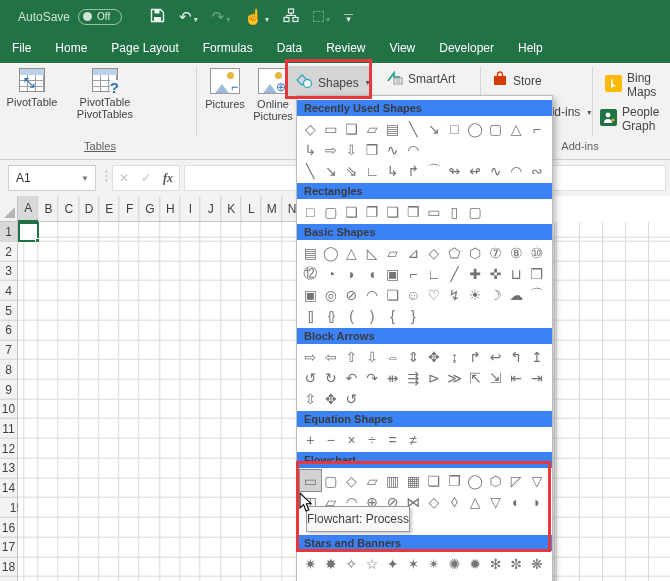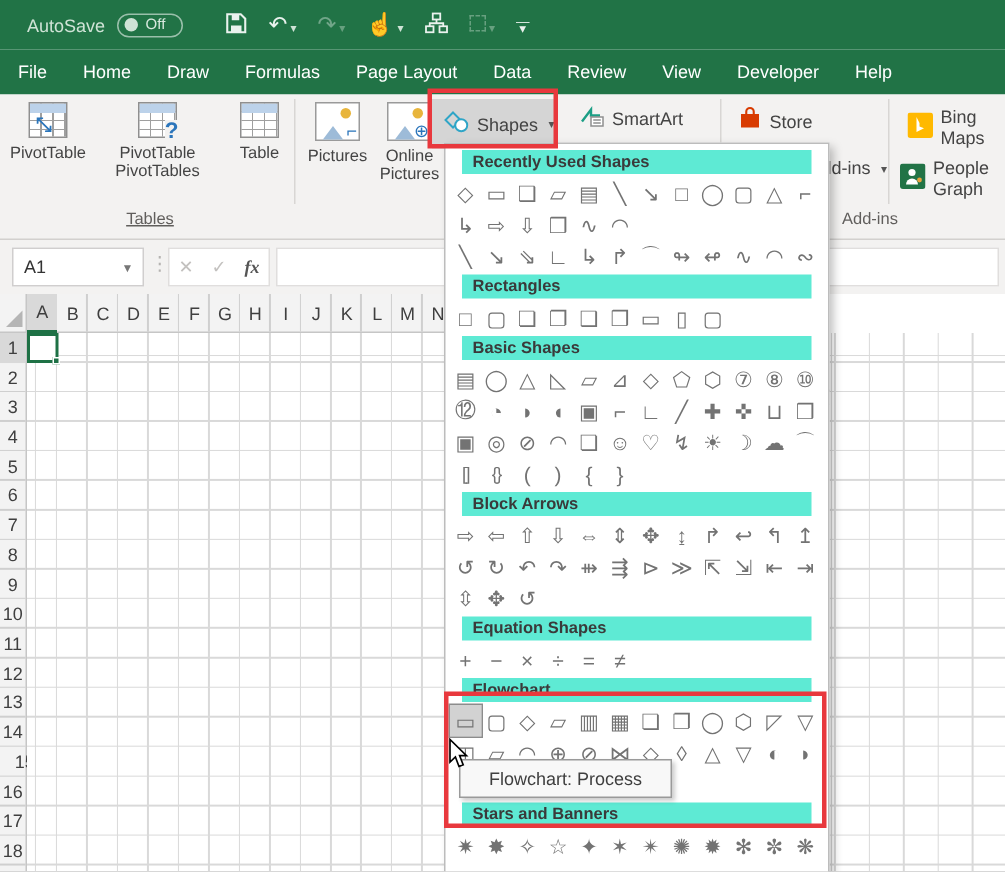--- a/index.html
+++ b/index.html
@@ -68,31 +68,31 @@
                        repeating-linear-gradient(to bottom,#d9d9d9 0 1px,transparent 1px 19.72px);
       background-position:19.3px 18.7px; }
   .paneL { left:18px; width:278px; }
   .paneR { left:553px; width:117px; background-image:repeating-linear-gradient(to right,#d9d9d9 0 1px,transparent 1px 23px),
                        repeating-linear-gradient(to bottom,#d9d9d9 0 1px,transparent 1px 19.72px); background-position:3px 18.7px; }
   .selcell { position:absolute; left:18px; top:222px; width:21px; height:20px; border:2px solid #1e7145; background:#fff; }
   .fillhandle { position:absolute; right:-3px; bottom:-3px; width:5px; height:5px; background:#1e7145; border:1px solid #fff; }
 
   
   .menu { position:absolute; left:296px; top:95px; width:257px; height:492px; background:#fff; border:1px solid #bcbcbc; box-shadow:3px 3px 6px rgba(0,0,0,.25); z-index:50; padding:2px 0 0 0; }
-  .msec-h { height:16px; margin:2px 11px; background:#5eead4; font-size:11px; font-weight:bold; color:#3a3a3a; line-height:16px; padding-left:7px; }
+  .msec-h { height:16px; margin:2px 0; background:#3b82f6; font-size:11px; font-weight:bold; color:#3a3a3a; line-height:16px; padding-left:7px; }
   .mrow { display:flex; padding-left:3px; height:21px; }
   .mcell { width:20.6px; height:21px; display:flex; align-items:center; justify-content:center; font-size:14px; color:#737373; cursor:default; }
   .mcell.txt { font-size:12px; letter-spacing:-1px; }
   .mcell.hovered { background:#d2d2d2; outline:1px solid #8c8c8c; }
 
   
   .redbox { position:absolute; border:3px solid #e8383d; z-index:60; pointer-events:none; }
   .redbox1 { left:285px; top:59px; width:87px; height:40px; }
   .redbox2 { left:296px; top:461px; width:255px; height:91px; }
-  .tooltip { position:absolute; left:306px; top:506px; height:26px; background:#f8f8f8; border:1px solid #9a9a9a; box-shadow:2px 2px 3px rgba(0,0,0,.2); z-index:70; font-size:12px; color:#3f3f3f; display:flex; align-items:center; padding:0 19px; white-space:nowrap; }
+  .tooltip { position:absolute; left:306px; top:506px; height:26px; background:#f8f8f8; border:1px solid #9a9a9a; box-shadow:2px 2px 3px rgba(0,0,0,.2); z-index:70; font-size:12px; color:#3f3f3f; display:flex; align-items:center; padding:0 0; white-space:nowrap; }
   .cursor { position:absolute; left:299px; top:492px; z-index:80; pointer-events:none; }
 </style>
 </head>
 <body>
 
 <div class="screen">
 
   <div class="topbar">
     <span class="autosave">AutoSave</span>
     <span class="as-pill">
@@ -122,23 +122,22 @@
       <span class="qat-more">
           <span>—</span>
           <span>▾</span>
         </span>
     </span>
   </div>
 
   <div class="tabrow">
       <div class="tab">File</div>
       <div class="tab">Home</div>
-      <div class="tab">Draw</div>
+      <div class="tab">Page Layout</div>
       <div class="tab">Formulas</div>
-      <div class="tab">Page Layout</div>
       <div class="tab">Data</div>
       <div class="tab">Review</div>
       <div class="tab">View</div>
       <div class="tab">Developer</div>
       <div class="tab">Help</div>
     </div>
 
   <div class="ribbon">
 
     <div class="bigbtn" style="left:6px; width:52px;">
@@ -146,24 +145,20 @@
           <span class="pv-arrow">⤡</span>
         </div>
       <div>PivotTable</div>
     </div>
     <div class="bigbtn" style="left:58px; width:94px;">
       <div class="bicon tbl-icon">
           <span class="pv-q">?</span>
         </div>
       <div>PivotTable</div>
       <div>PivotTables</div>
-    </div>
-    <div class="bigbtn" style="left:152px; width:42px;">
-      <div class="bicon tbl-icon" style="background-color:#fff;"></div>
-      <div>Table</div>
     </div>
     <div class="vsep" style="left:196px;"></div>
     <div class="grouplabel" style="left:6px; width:188px;text-decoration:underline;">Tables</div>
 
     <div class="bigbtn" style="left:202px; width:46px;">
       <div class="bicon pic-icon">
           <span class="pic-sun"></span>
           <span class="pic-mtn"></span>
           <span class="pic-ov">⌐</span>
         </div>

